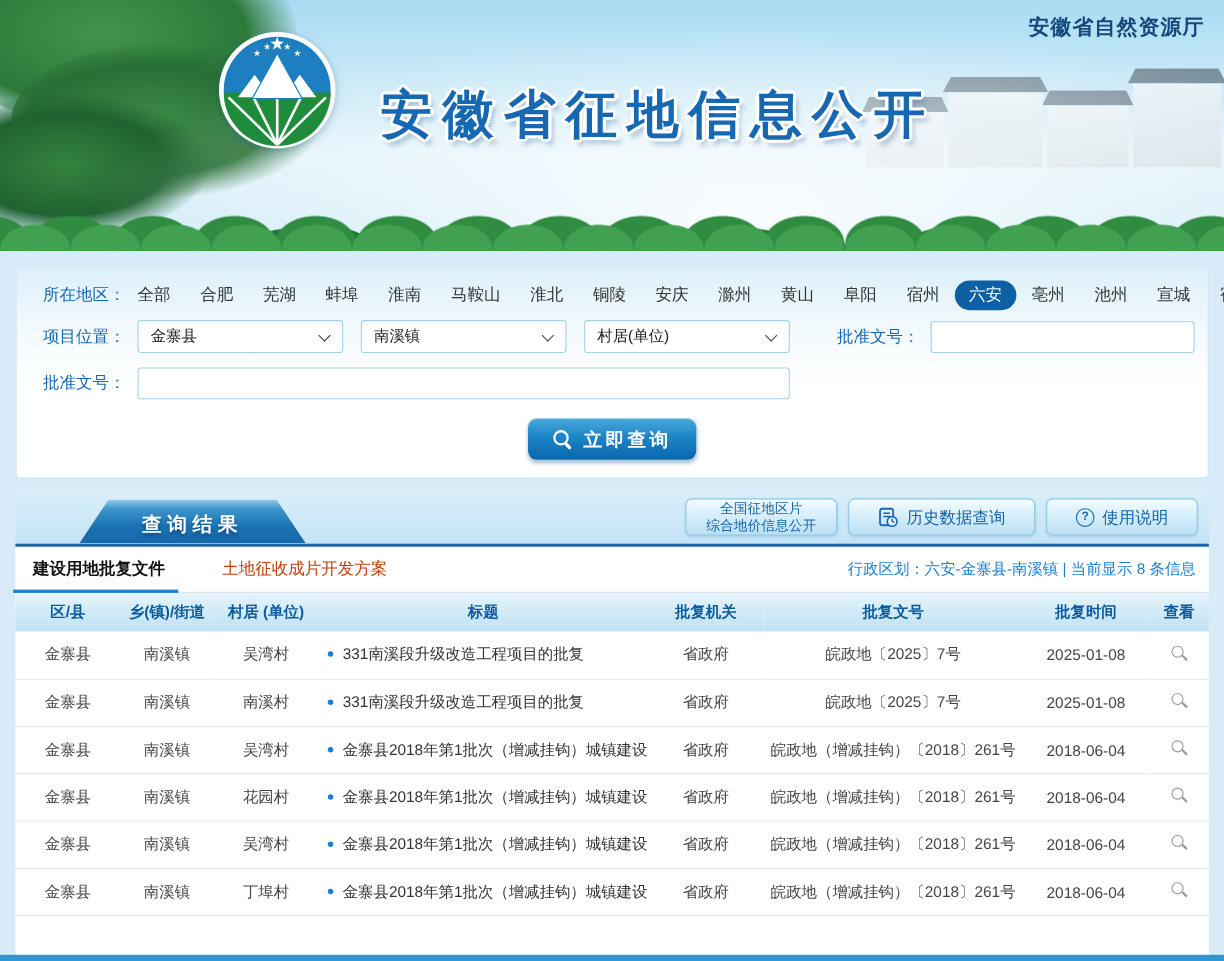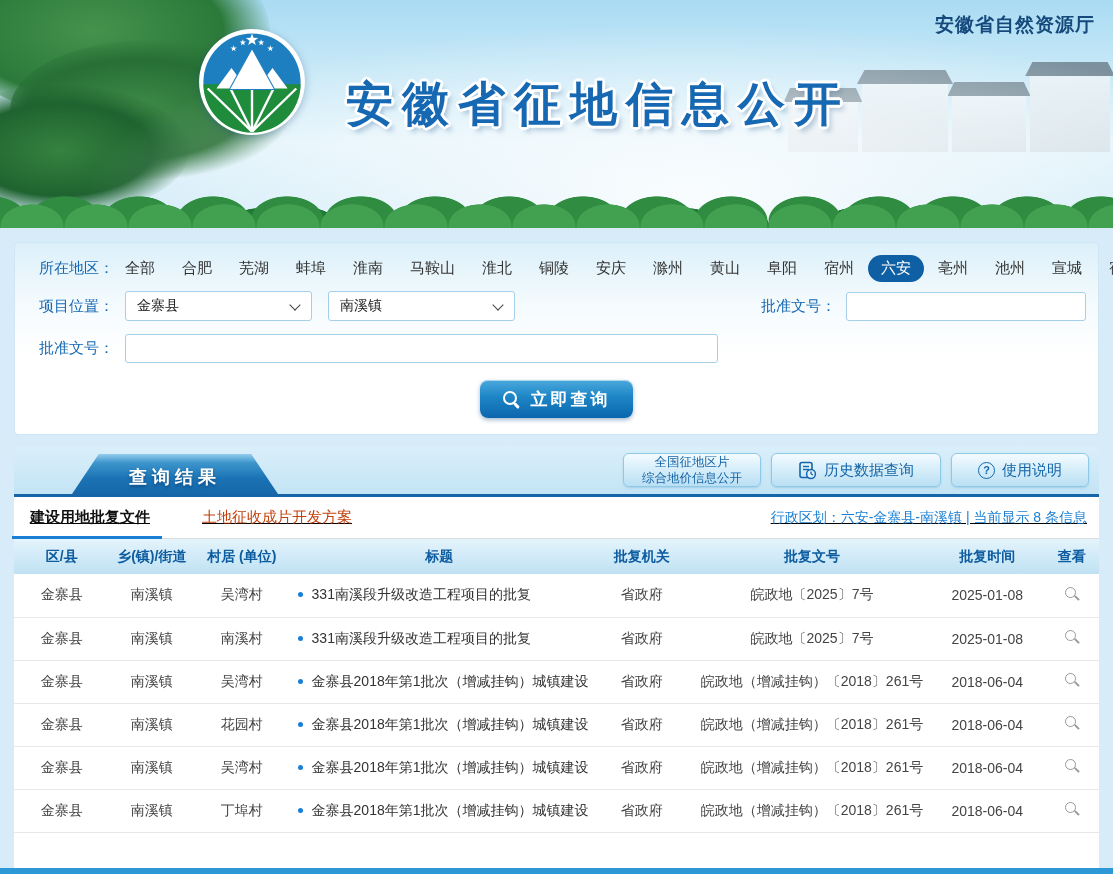--- a/index.html
+++ b/index.html
@@ -123,21 +123,21 @@
     box-shadow: 0 1px 2px rgba(100,160,200,.35);
   }
   .band-btn.two-line { flex-direction:column; gap:1px; font-size:12.5px; line-height:1.2; padding:0 10px; min-width:138px; }
   .help-circle {
     width:17px; height:17px; border:1.6px solid #1566ad; border-radius:50%; flex:none;
     display:flex; align-items:center; justify-content:center; font-size:11px; font-weight:bold; color:#1566ad;
   }
 
   
   .results-panel { margin:0 14px; background:#fff; border-top:3px solid #1565a8; padding-bottom:6px; }
-  .tabs-row { display:flex; align-items:center; height:42px; border-bottom:1px solid #dcdcdc; padding:0 12px;text-decoration:underline; }
+  .tabs-row { display:flex; align-items:center; height:42px; border-bottom:1px solid #dcdcdc; padding:0 12px; }
   .tab { font-size:15px; color:#c2410c; height:100%; display:flex; align-items:center; position:relative; cursor:pointer; padding:0 4px; white-space:nowrap; }
   .tab.active { font-weight:bold; color:#111; }
   .tab.active::after { content:""; position:absolute; left:-14px; right:-8px; bottom:-1px; height:3px; background:#1a7fd4; }
   .tab + .tab { margin-left:44px; }
   .tabs-info { margin-left:auto; color:#1a7fd4; font-size:14px; white-space:nowrap; }
 
   table { width:100%; border-collapse:collapse; table-layout:fixed; }
   thead th {
     height:35px; background:linear-gradient(180deg,#e4f4fc 0%, #bfe1f3 100%);
     color:#0d5ca0; font-size:14px; font-weight:bold; white-space:nowrap;
@@ -233,20 +233,23 @@
   </div>
 
   <div class="form-row">
     <span class="form-label">项目位置：</span>
     <div class="sel">
         <span>金寨县</span>
       </div>
     <div class="sel">
         <span>南溪镇</span>
       </div>
+    <div class="sel">
+        <span>村居(单位)</span>
+      </div>
     <div class="right-group">
       <span class="right-label">批准文号：</span>
       <input class="txt-input doc-input" value="" style="">
     </div>
   </div>
 
   <div class="form-row">
     <span class="form-label">批准文号：</span>
     <input class="txt-input name-input" value="" style="">
   </div>

